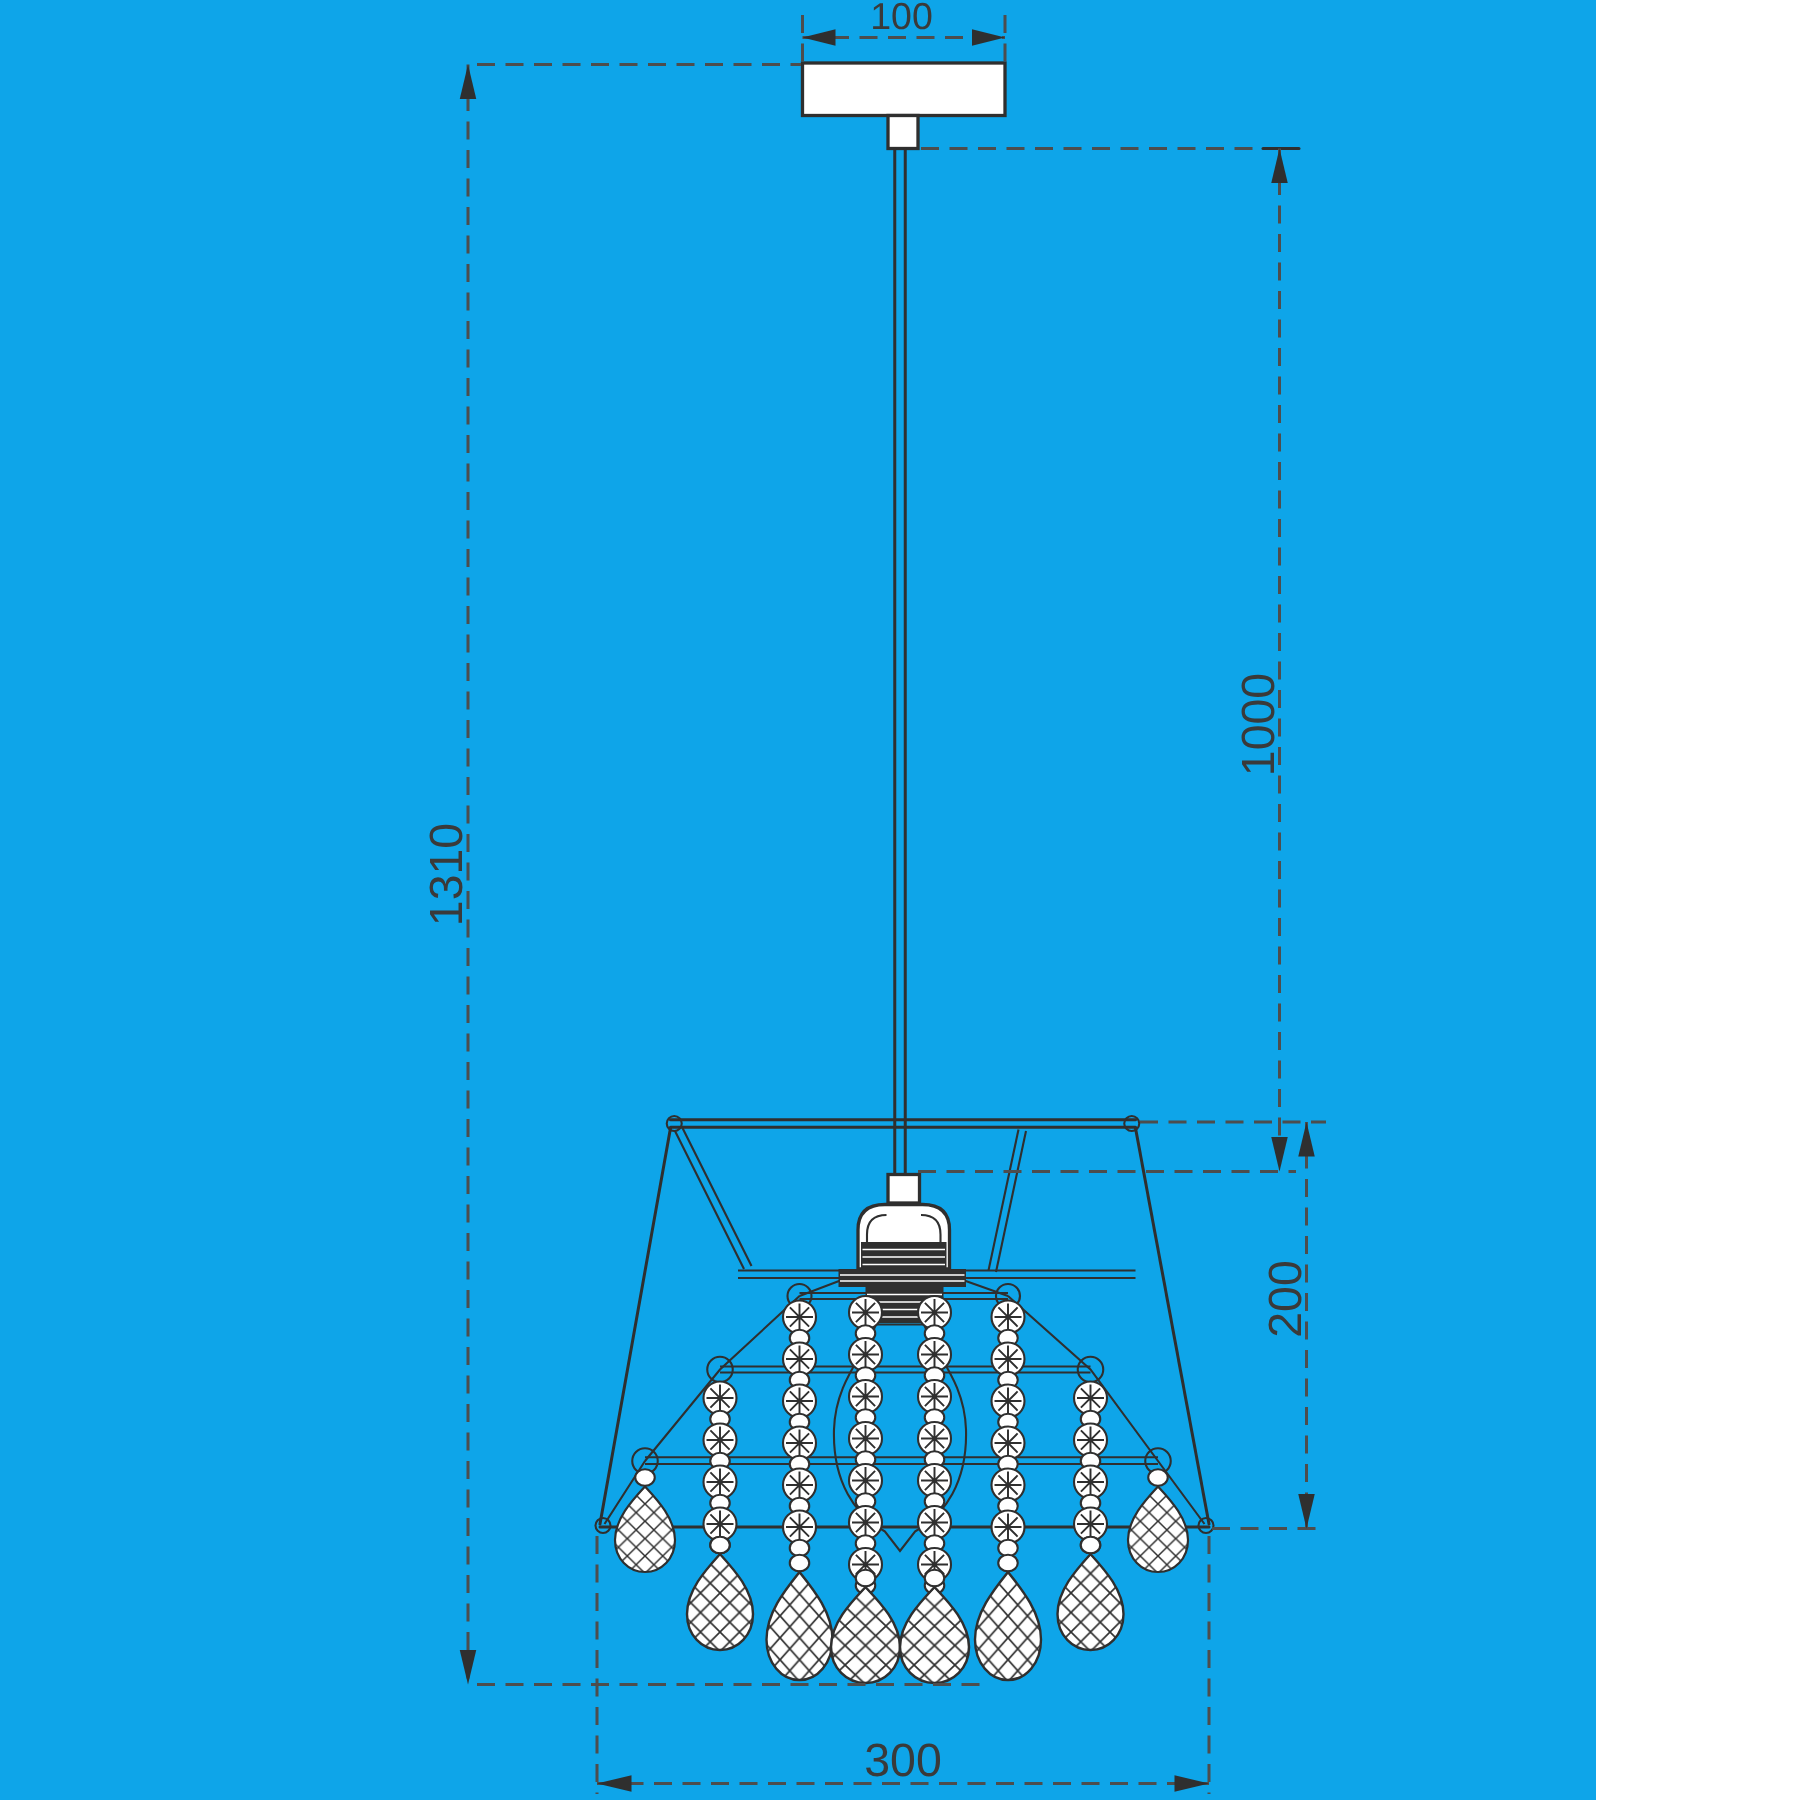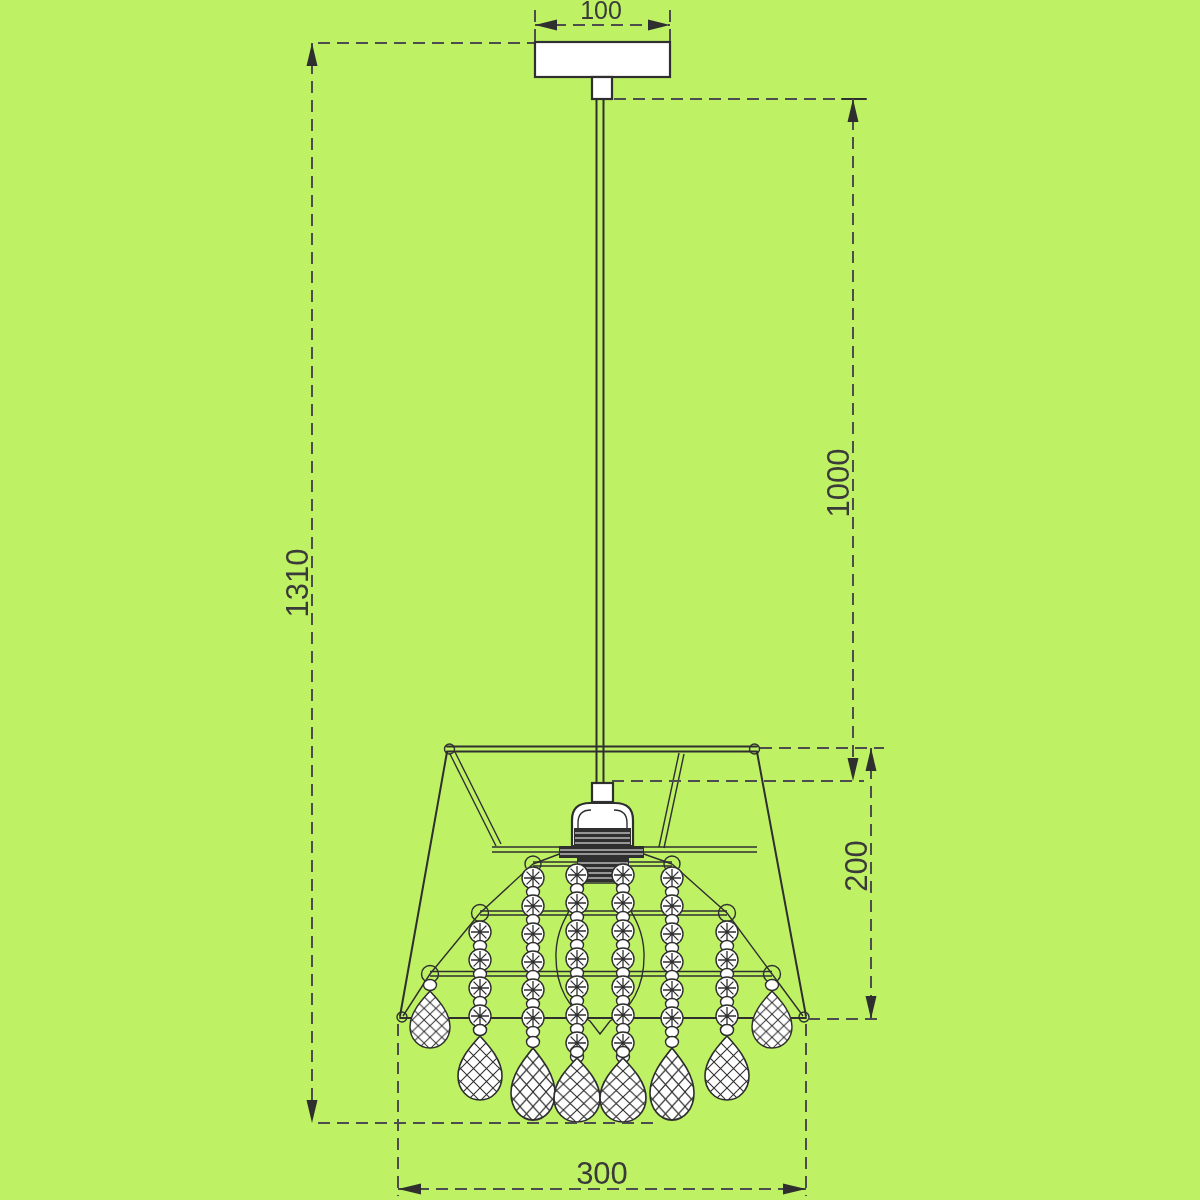--- a/index.html
+++ b/index.html
@@ -1,16 +1,16 @@
 <!DOCTYPE html>
 <html><head>
 <meta charset="utf-8">
 <style>
   html,body{margin:0;padding:0;background:#ffffff;}
-  .page{position:relative;width:1200px;height:1200px;background:#bef264;overflow:hidden;
+  .page{position:relative;width:1064px;height:1200px;background:#0ea5e9;overflow:hidden;
         font-family:"Liberation Sans", sans-serif;text-decoration:underline;}
   svg{display:block;}
   .ln{stroke:#2f2f2f;stroke-width:2;fill:none;stroke-linecap:round;}
   .ln2{stroke:#2f2f2f;stroke-width:2.2;fill:#fff;}
   .thin{stroke:#2f2f2f;stroke-width:1.4;fill:none;}
   .dim{stroke:#4d4d4d;stroke-width:2;fill:none;stroke-dasharray:12 7;}
   .arrow{fill:#2f2f2f;stroke:none;}
   .dimtxt{font-family:"Liberation Sans", sans-serif;font-size:31px;fill:#3a3a3a;}
   .dimtxt-sm{font-family:"Liberation Sans", sans-serif;font-size:25px;fill:#3a3a3a;}
   .dark{fill:#2f2f2f;stroke:none;}

